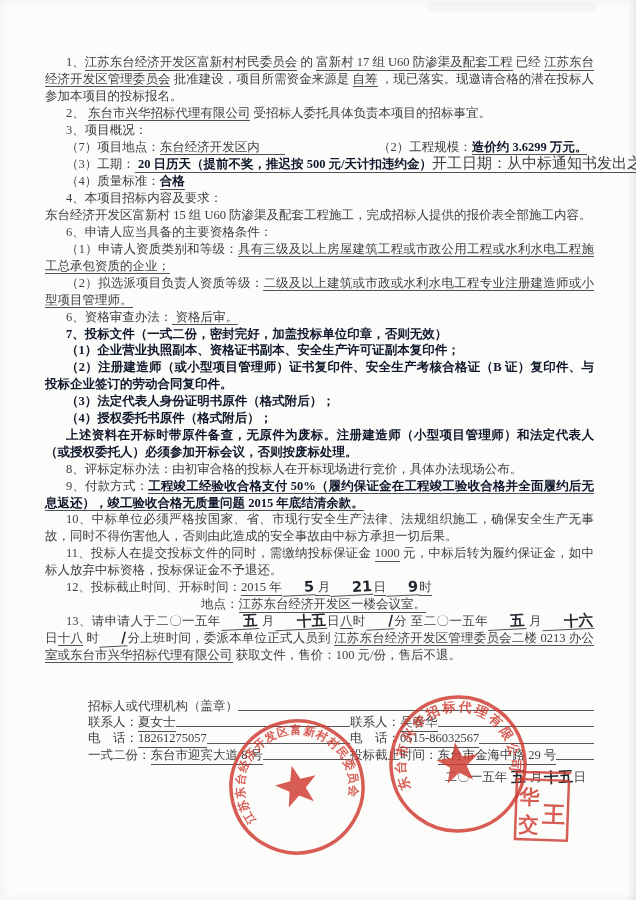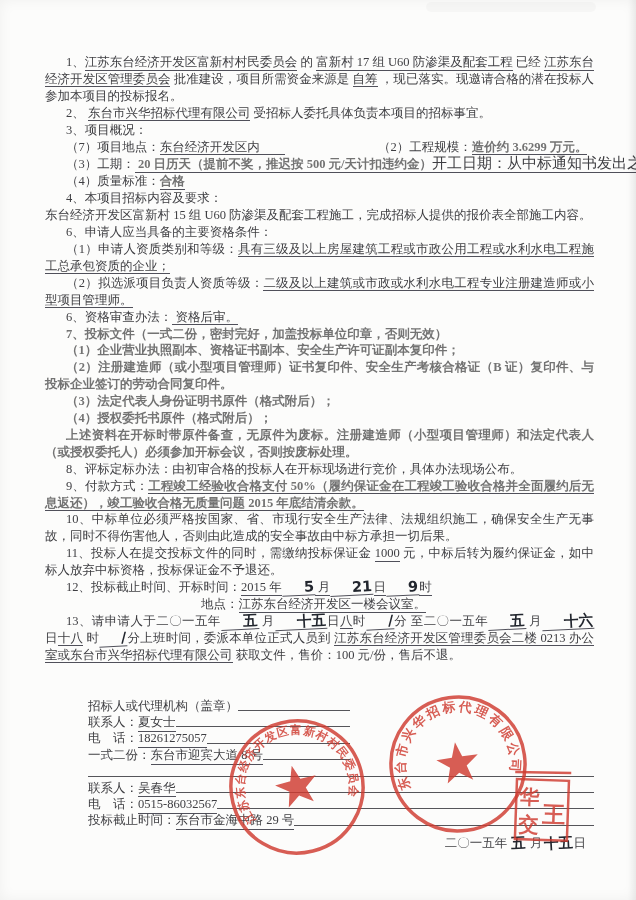--- a/index.html
+++ b/index.html
@@ -10,30 +10,30 @@
         background:linear-gradient(to left,rgba(0,0,0,0.05),rgba(0,0,0,0));pointer-events:none;}
   .smudge{position:absolute;top:2px;right:40px;width:170px;height:10px;background:rgba(0,0,0,0.025);
         border-radius:5px;}
   .content{position:absolute;left:45px;top:54px;width:549px;}
   .title{font-size:22px;font-weight:bold;color:#47474a;text-align:center;
         letter-spacing:30px;padding-left:30px;margin:0 0 22px 0;}
   p.block{margin:0;line-height:16.9px;}
   .ind{text-indent:21px;}
   .just{text-align:justify;}
   .nowrap{white-space:nowrap;}
-  .b, .b span{font-weight:bold;color:#737373;}
+  .b, .b span{font-weight:bold;color:#0f172a;}
   .u{border-bottom:1.2px solid #50505a;padding-bottom:0.5px;}
   .sm{font-size:15px;}
   .hw{font-family:"DejaVu Sans",sans-serif;font-weight:bold;color:#22262e;font-size:14.5px;
       display:inline-block;transform:rotate(-3deg);line-height:1;vertical-align:-1px;padding:0 1px;}
   .loc{padding-left:156px;}
   p.block.cols{display:flex;}
   .cols .cell{display:inline-block;white-space:nowrap;}
   .cols .cell:last-child{flex:1;}
-  .footer{display:flex;margin-top:34px;padding-left:43px;flex-direction:column;}
+  .footer{display:flex;margin-top:34px;padding-left:43px;}
   .fcol-left{width:262px;}
   .fcol-right{flex:1;}
   .frow{display:flex;align-items:baseline;height:16.4px;line-height:16.4px;white-space:nowrap;}
   .fill{flex:1;border-bottom:1.2px solid #55555a;min-width:8px;align-self:flex-end;margin-bottom:3px;}
   .dateline{text-align:right;margin:6px 8px 0 0;line-height:17px;}
   .stamp{position:absolute;pointer-events:none;opacity:0.82;}
   .stamp text{fill:#cf3b30;}
   .stamp .ring{stroke:#cf3b30;fill:none;}
   .stamp .star{fill:#cf3b30;}
 </style>

